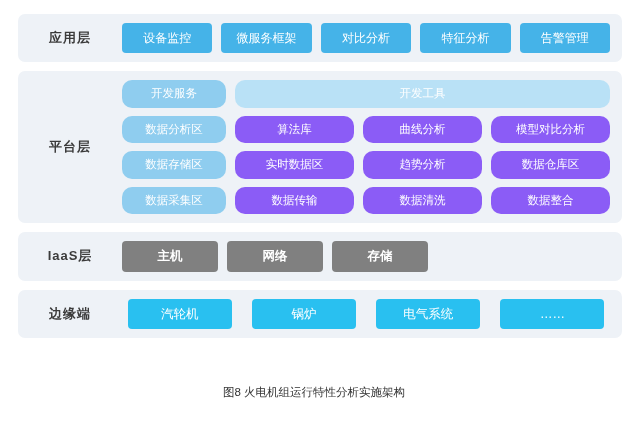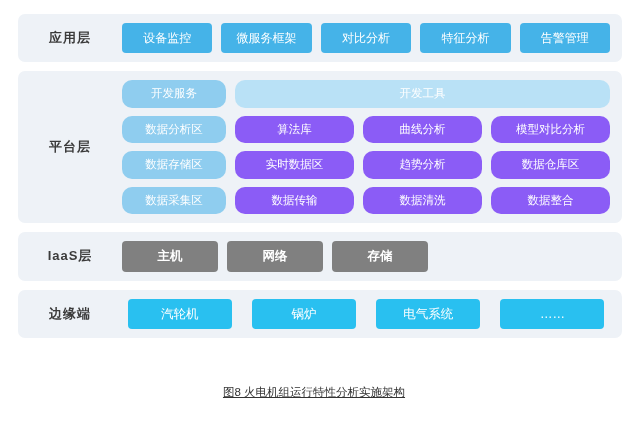--- a/index.html
+++ b/index.html
@@ -107,21 +107,20 @@
     justify-content: space-around;
   }
   .caption {
     position: absolute;
     left: 0;
     right: 12px;
     bottom: 22px;
     text-align: center;
     font-size: 11.5px;
     color: #333;
-    text-decoration: underline;
   }
 </style>
 </head>
 <body>
 
 <div id="diagram">
 
   <div class="layer app">
     <div class="layer-label">应用层</div>
     <div class="layer-body">

